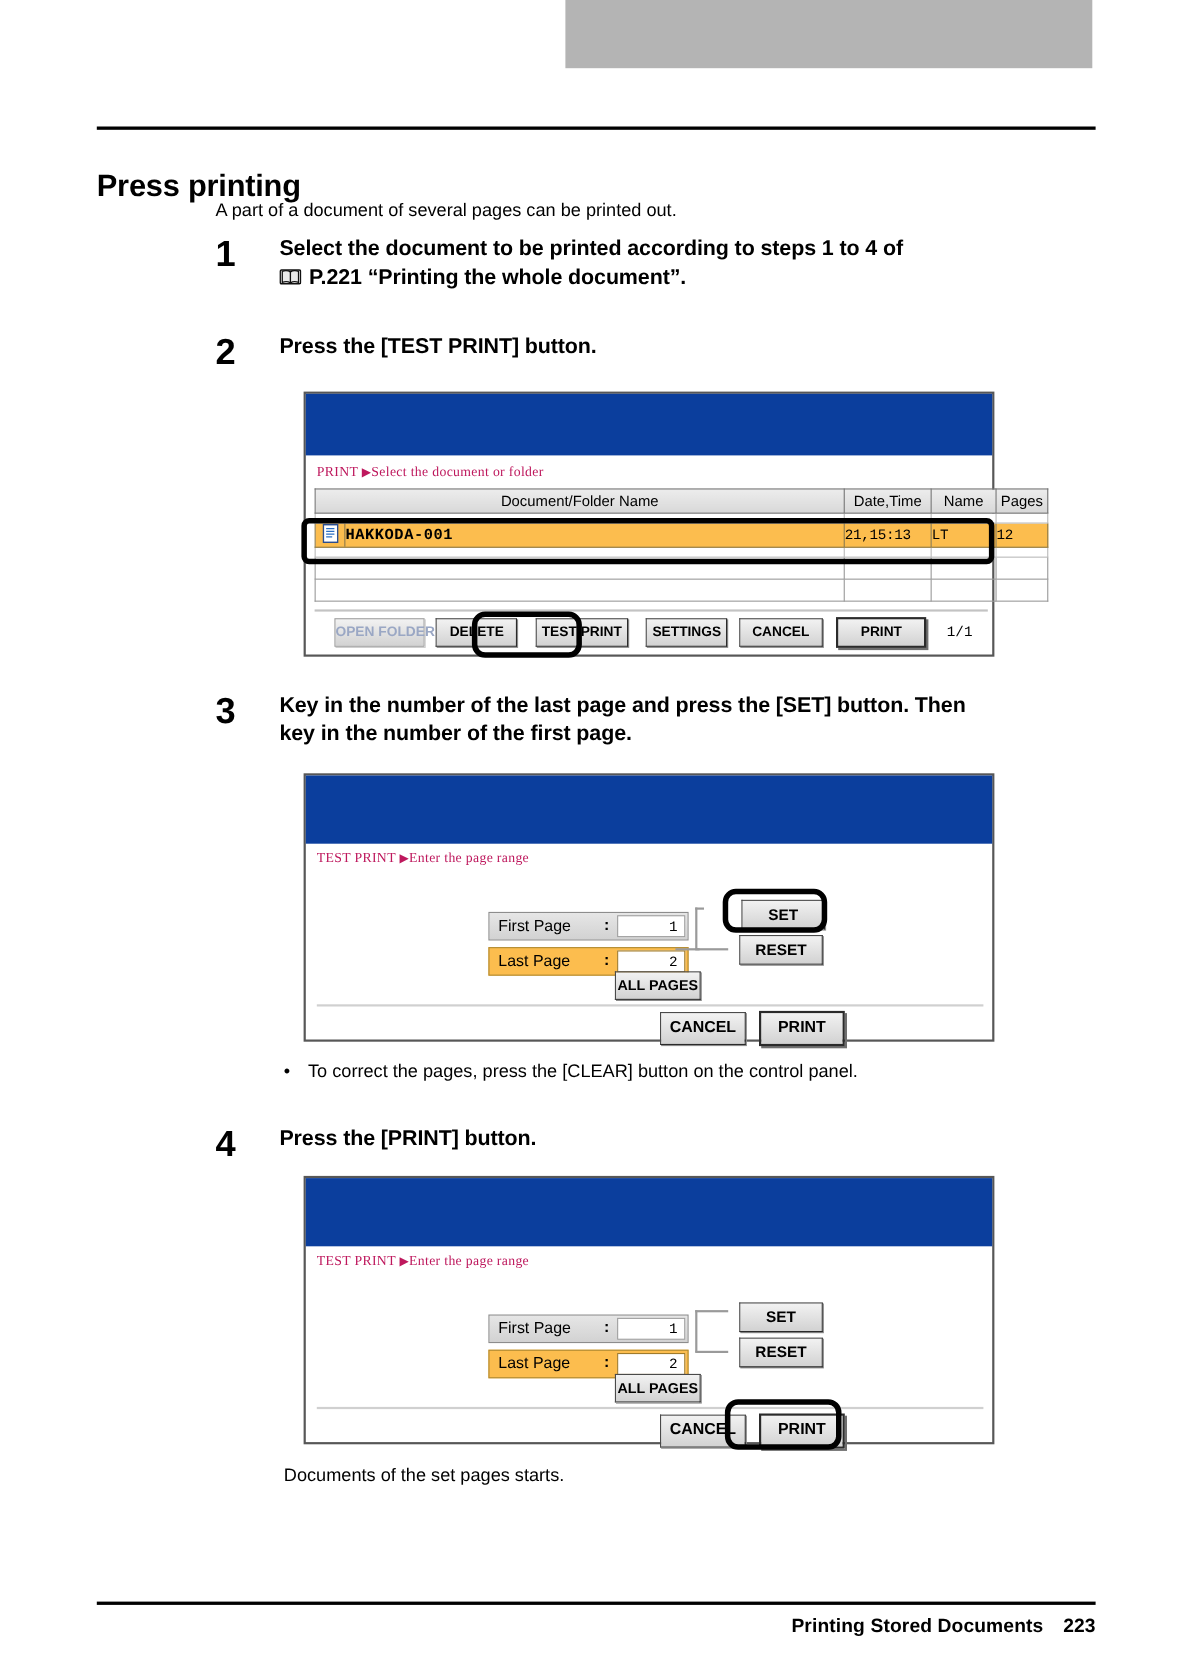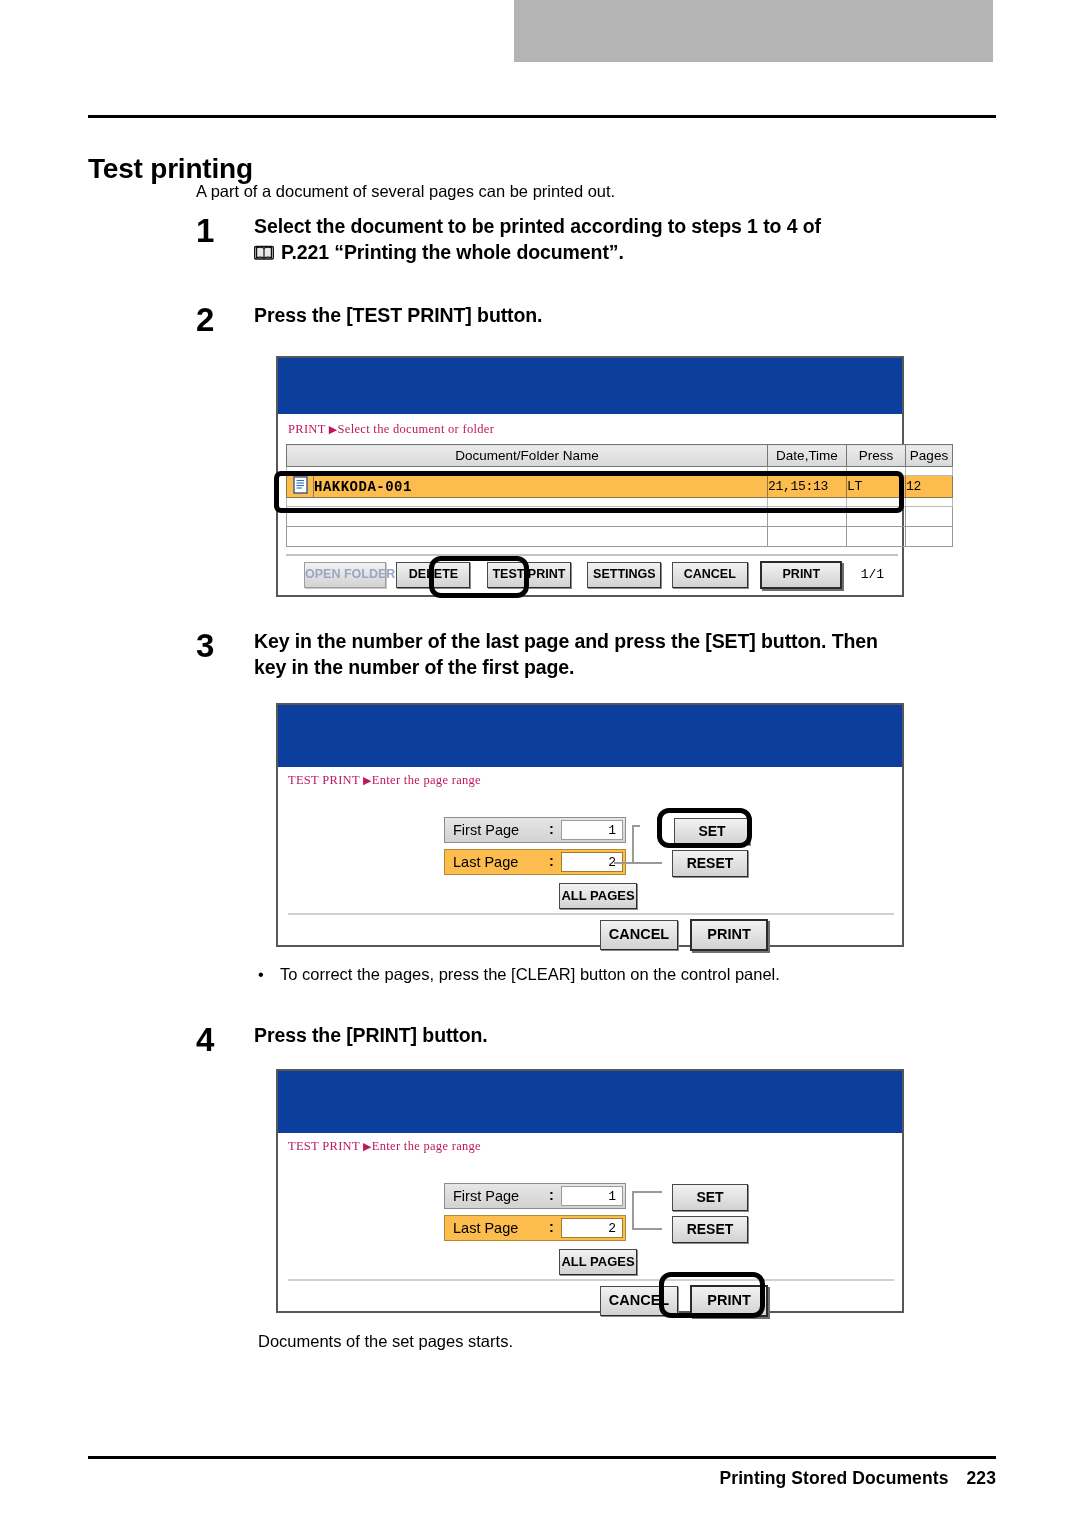--- a/index.html
+++ b/index.html
@@ -206,21 +206,21 @@
 
   .btnbar1 { position: absolute; left: 26px; top: 203px; width: 612px; }
   .btnbar1 .lcd-btn { font-size: 12.5px; padding: 5px 0 6px; vertical-align: middle; }
   .sep-line { position:absolute; left:8px; top:196px; width:612px; height:2px; background:#c3c3c3; }
   .pg-ind { font-family:"Liberation Mono", monospace; font-size:13px; vertical-align:middle; margin-left:14px; }
 
   
   .panel-range { left: 276px; width: 628px; height: 244px; }
   .panel-range .panel-head { height: 62px; }
 
-  .field-row { position: absolute; }
+  .field-row { position: absolute; margin-top: 12px; }
   .field {
     display: inline-block;
     box-sizing: border-box;
     width: 182px;
     height: 26px;
     border: 1px solid #8d8d8d;
     background: linear-gradient(#e6e6e6,#d2d2d2);
     font-family: "Liberation Sans Narrow", "Liberation Sans", sans-serif;
     font-size: 14.5px;
     position: relative;
@@ -244,21 +244,21 @@
   .allpages-btn { width: 78px; padding: 5px 0 6px; font-size: 13px; }
   .bottom-sep { position:absolute; left:10px; width:606px; height:2px; background:#d0d0d0; }
   .cp-btn { width: 78px; padding: 6px 0 7px; font-size: 14.5px; }
 </style>
 </head>
 <body>
 
 <div class="top-gray-bar"></div>
 <div class="rule-top"></div>
 
-<h1 class="h1-title">Test printing</h1>
+<h1 class="h1-title">Press printing</h1>
 <div class="intro">A part of a document of several pages can be printed out.</div>
 
 <div class="step" style="top:214px;">
   <div class="step-num">1</div>
   <div class="step-text">
     <span>Select the document to be printed according to steps 1 to 4 of</span><br>
     <span class="book-icon">
       <svg width="20" height="16" viewBox="0 0 20 16" aria-hidden="true">
         <rect x="0.7" y="1.5" width="18.6" height="12.5" rx="1.2" fill="#ffffff" stroke="#111" stroke-width="1.4"></rect>
         <path d="M10 3.2 C8 1.9 5 1.9 2.6 2.6 L2.6 12.6 C5 11.9 8 11.9 10 13.1 C12 11.9 15 11.9 17.4 12.6 L17.4 2.6 C15 1.9 12 1.9 10 3.2 Z" fill="#e9e9e9" stroke="#111" stroke-width="1.2"></path>
@@ -279,21 +279,21 @@
   <div class="panel-crumb" style="position:absolute; left:10px; top:64px;">
     <span>PRINT</span>
     <span class="crumb-arrow">▶</span><span>Select the document or folder</span>
   </div>
 
   <table class="tbl" style="top:86px;">
     <tbody>
         <tr class="th-row">
       <th class="col-name">Document/Folder Name</th>
       <th class="col-date">Date,Time</th>
-      <th class="col-paper">Press</th>
+      <th class="col-paper">Name</th>
       <th class="col-pages">Pages</th>
     </tr>
     <tr class="ghost-row">
       <td></td>
           <td></td>
           <td></td>
           <td></td>
     </tr>
     <tr class="row-sel">
       <td class="col-name" style="padding:0;">

